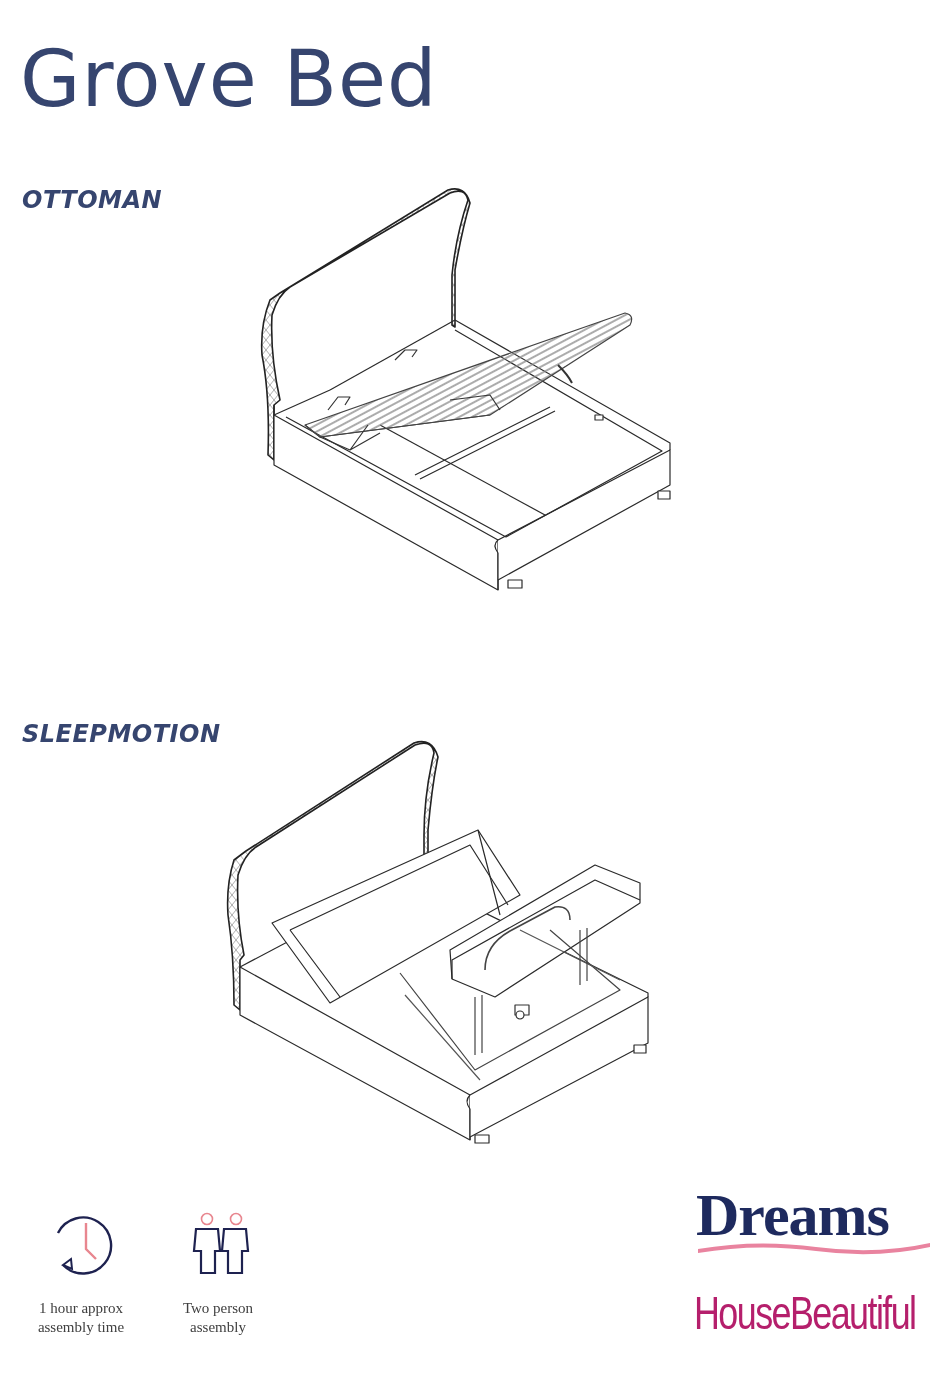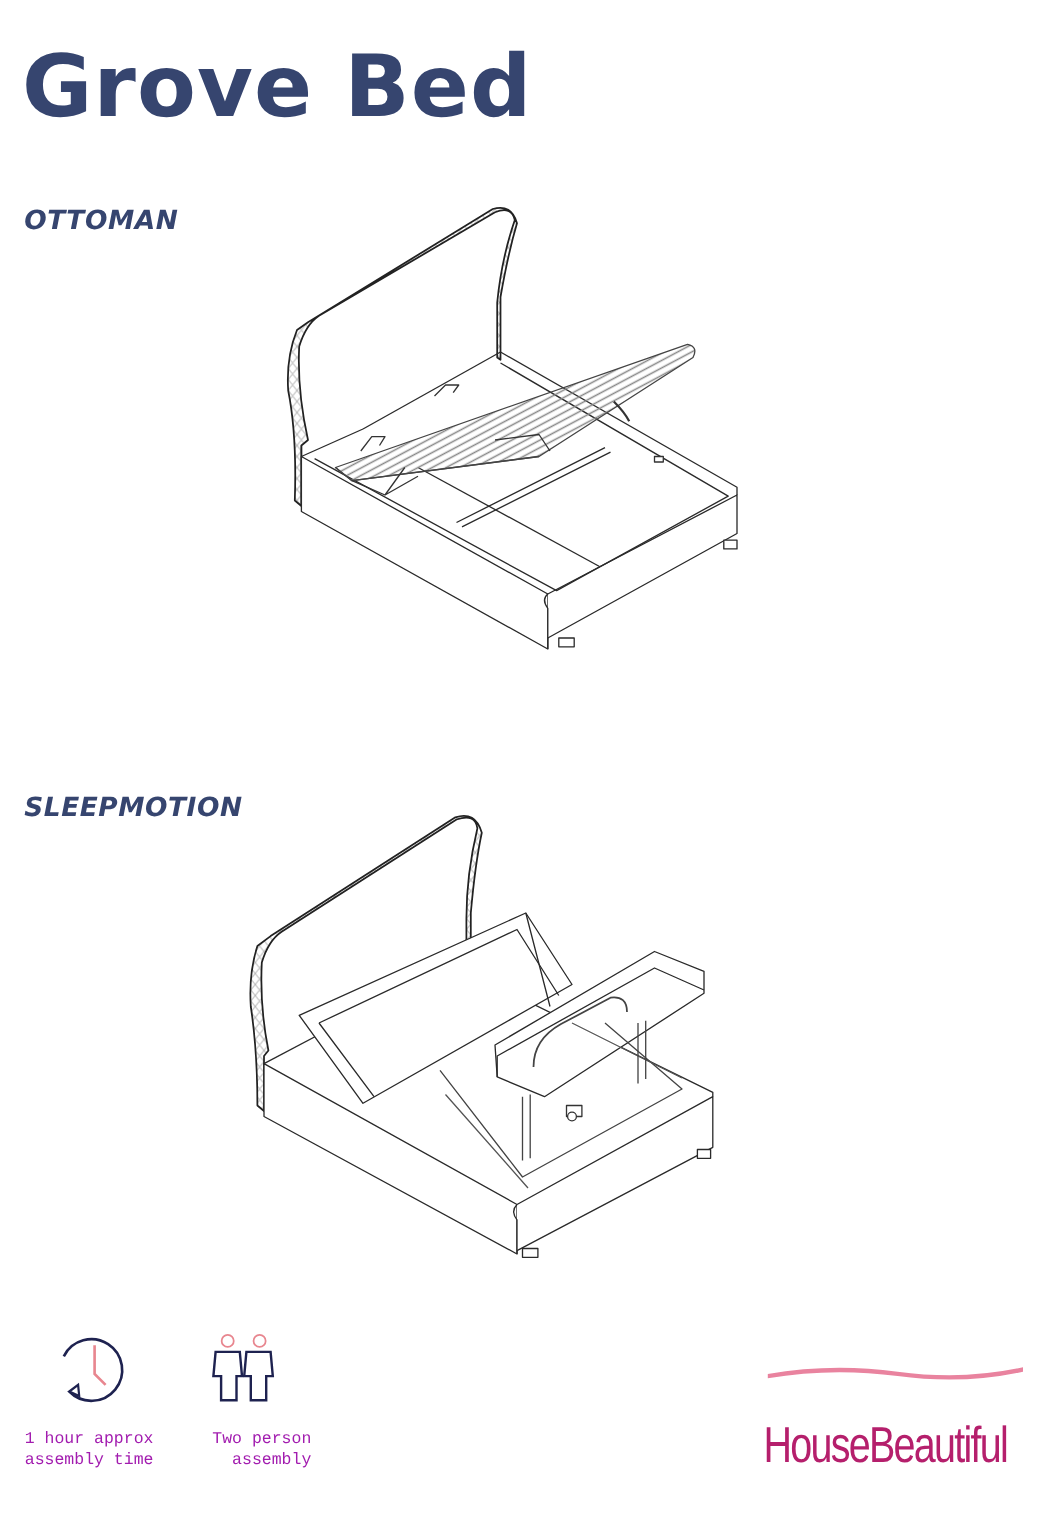--- a/index.html
+++ b/index.html
@@ -2,46 +2,46 @@
 <html><head>
   <meta charset="utf-8">
   <style>
     * { margin: 0; padding: 0; box-sizing: border-box; }
     html, body { width: 950px; height: 1389px; background: #ffffff; overflow: hidden; }
     body { position: relative; font-family: "Liberation Sans", sans-serif; }
 
     .title {
       position: absolute; left: 20px; top: 40px;
       font-family: "DejaVu Sans", sans-serif;
-      font-size: 78px; font-weight: bold; color: #36456f;
+      font-size: 78px; font-weight: normal; color: #36456f;
       letter-spacing: 1px; line-height: 1;
     }
     .section-label {
       position: absolute;
       font-family: "DejaVu Sans", sans-serif;
       font-size: 24px; font-weight: bold; color: #36456f;
       letter-spacing: 0.5px;
       font-style: italic;
     }
     .label-ottoman { left: 22px; top: 186px; }
     .label-sleepmotion { left: 22px; top: 720px; }
 
     .illus { position: absolute; }
     .illus-ottoman { left: 250px; top: 185px; width: 440px; height: 410px; }
     .illus-sleepmotion { left: 220px; top: 735px; width: 440px; height: 410px; }
     .illus svg { width: 100%; height: 100%; display: block; }
 
     .feature { position: absolute; width: 130px; text-align: center; }
     .feature-time { left: 16px; top: 1205px; }
-    .feature-people { left: 153px; top: 1205px; text-align: right; }
+    .feature-people { left: 153px; top: 1205px; }
     .feature .icon { display: block; margin: 0 auto; width: 80px; height: 80px; }
     .feature .caption {
       display: block; margin-top: 14px;
-      font-family: Liberation Mono, monospace;
-      font-size: 15px; line-height: 19px; color: #a21caf;
+      font-family: Liberation Serif, serif;
+      font-size: 15px; line-height: 19px; color: #404040;
     }
 
     .brand { position: absolute; }
     .brand-dreams {
       left: 696px; top: 1183px; width: 236px; height: 78px;
     }
     .brand-dreams .word {
       display: block;
       font-family: "Liberation Serif", serif;
       font-size: 60px; font-weight: bold; color: #1e2a5e;
@@ -165,18 +165,19 @@
     <path d="M18 24 L 40 24 L 42 46 L 37 46 L 37 68 L 23 68 L 23 46 L 16 46 Z" stroke="#1e2250" stroke-width="2.2"></path>
     <path d="M46 24 L 68 24 L 70 46 L 64 46 L 64 68 L 50 68 L 50 46 L 44 46 Z" stroke="#1e2250" stroke-width="2.2"></path>
   </svg>
   <span class="caption">
     <span>Two person</span><br>
     <span>assembly</span>
   </span>
 </div>
 
 <div class="brand brand-dreams">
+  <span class="word">Dreams</span>
   <svg viewBox="0 0 236 20" preserveAspectRatio="none">
     <path d="M2 10 Q 60 0 120 8 Q 180 16 234 4 L 234 8 Q 180 20 120 12 Q 60 4 2 14 Z" fill="#e9839f"></path>
   </svg>
 </div>
 
 <div class="brand brand-hb">HouseBeautiful</div>
 
 </body></html>

